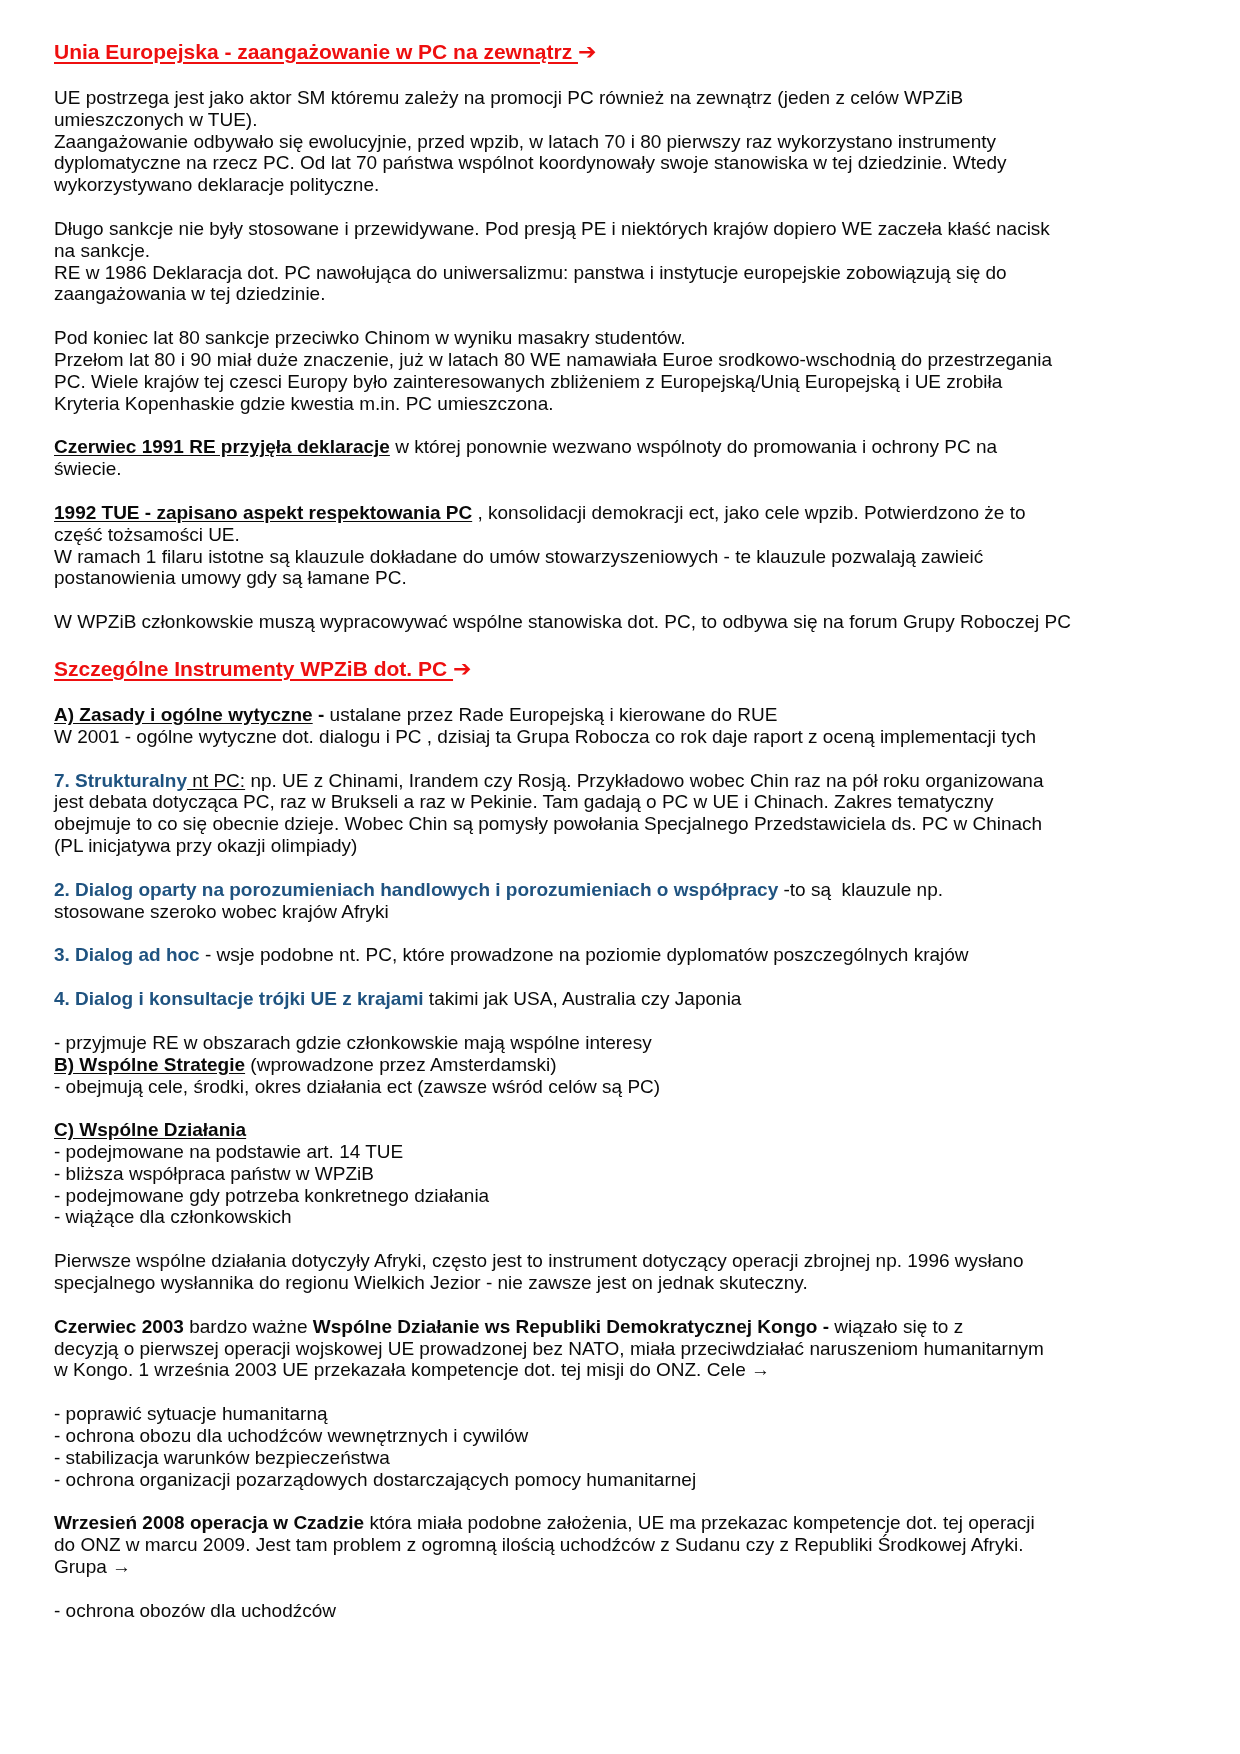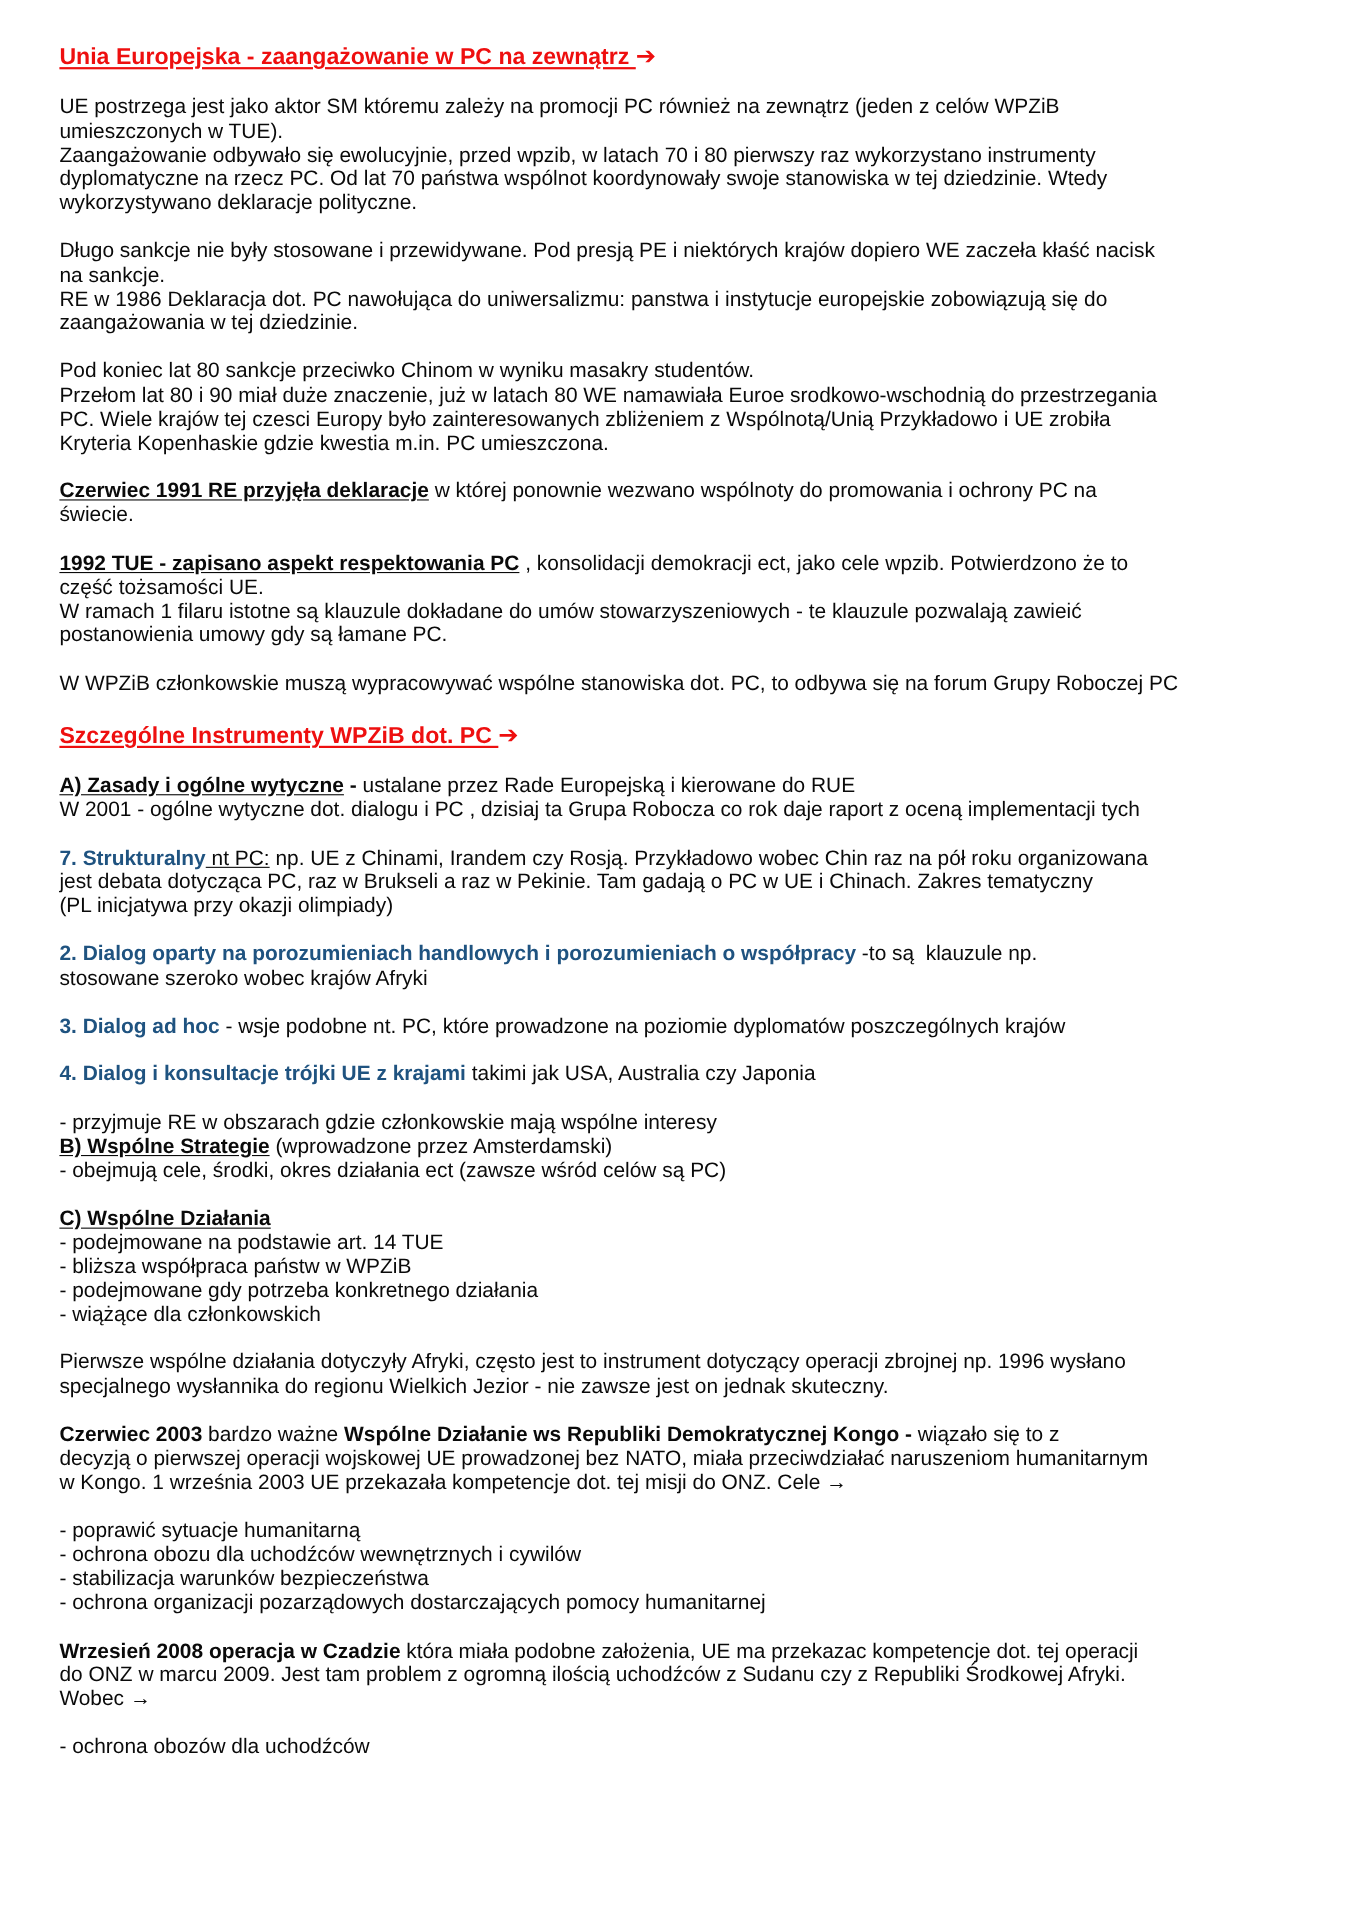--- a/index.html
+++ b/index.html
@@ -54,21 +54,21 @@
       </div>
       <div class="block para">
         <div class="line"><span class="seg-n">Długo sankcje nie były stosowane i przewidywane. Pod presją PE i niektórych krajów dopiero WE zaczeła kłaść nacisk</span></div>
         <div class="line"><span class="seg-n">na sankcje.</span></div>
         <div class="line"><span class="seg-n">RE w 1986 Deklaracja dot. PC nawołująca do uniwersalizmu: panstwa i instytucje europejskie zobowiązują się do</span></div>
         <div class="line"><span class="seg-n">zaangażowania w tej dziedzinie.</span></div>
       </div>
       <div class="block para">
         <div class="line"><span class="seg-n">Pod koniec lat 80 sankcje przeciwko Chinom w wyniku masakry studentów.</span></div>
         <div class="line"><span class="seg-n">Przełom lat 80 i 90 miał duże znaczenie, już w latach 80 WE namawiała Euroe srodkowo-wschodnią do przestrzegania</span></div>
-        <div class="line"><span class="seg-n">PC. Wiele krajów tej czesci Europy było zainteresowanych zbliżeniem z Wspólnotą/Unią Przykładowo i UE zrobiła</span></div>
+        <div class="line"><span class="seg-n">PC. Wiele krajów tej czesci Europy było zainteresowanych zbliżeniem z Europejską/Unią Europejską i UE zrobiła</span></div>
         <div class="line"><span class="seg-n">Kryteria Kopenhaskie gdzie kwestia m.in. PC umieszczona.</span></div>
       </div>
       <div class="block para">
         <div class="line"><span class="seg-bu">Czerwiec 1991 RE przyjęła deklaracje</span><span class="seg-n"> w której ponownie wezwano wspólnoty do promowania i ochrony PC na</span></div>
         <div class="line"><span class="seg-n">świecie.</span></div>
       </div>
       <div class="block para">
         <div class="line"><span class="seg-bu">1992 TUE - zapisano aspekt respektowania PC</span><span class="seg-n"> , konsolidacji demokracji ect, jako cele wpzib. Potwierdzono że to</span></div>
         <div class="line"><span class="seg-n">część tożsamości UE.</span></div>
         <div class="line"><span class="seg-n">W ramach 1 filaru istotne są klauzule dokładane do umów stowarzyszeniowych - te klauzule pozwalają zawieić</span></div>
@@ -80,20 +80,21 @@
       <div class="block h-red">
         <div class="line"><span class="seg-ru">Szczególne Instrumenty WPZiB dot. PC </span><span class="seg-ra">➔</span></div>
       </div>
       <div class="block para">
         <div class="line"><span class="seg-bu">A) Zasady i ogólne wytyczne</span><span class="seg-b"> -</span><span class="seg-n"> ustalane przez Rade Europejską i kierowane do RUE</span></div>
         <div class="line"><span class="seg-n">W 2001 - ogólne wytyczne dot. dialogu i PC , dzisiaj ta Grupa Robocza co rok daje raport z oceną implementacji tych</span></div>
       </div>
       <div class="block para">
         <div class="line"><span class="seg-blue">7. Strukturalny</span><span class="seg-u"> nt PC:</span><span class="seg-n"> np. UE z Chinami, Irandem czy Rosją. Przykładowo wobec Chin raz na pół roku organizowana</span></div>
         <div class="line"><span class="seg-n">jest debata dotycząca PC, raz w Brukseli a raz w Pekinie. Tam gadają o PC w UE i Chinach. Zakres tematyczny</span></div>
+        <div class="line"><span class="seg-n">obejmuje to co się obecnie dzieje. Wobec Chin są pomysły powołania Specjalnego Przedstawiciela ds. PC w Chinach</span></div>
         <div class="line"><span class="seg-n">(PL inicjatywa przy okazji olimpiady)</span></div>
       </div>
       <div class="block para">
         <div class="line"><span class="seg-blue">2. Dialog oparty na porozumieniach handlowych i porozumieniach o współpracy</span><span class="seg-n"> -to są  klauzule np.</span></div>
         <div class="line"><span class="seg-n">stosowane szeroko wobec krajów Afryki</span></div>
       </div>
       <div class="block para">
         <div class="line"><span class="seg-blue">3. Dialog ad hoc</span><span class="seg-n"> - wsje podobne nt. PC, które prowadzone na poziomie dyplomatów poszczególnych krajów</span></div>
       </div>
       <div class="block para">
@@ -122,19 +123,19 @@
       </div>
       <div class="block para">
         <div class="line"><span class="seg-n">- poprawić sytuacje humanitarną</span></div>
         <div class="line"><span class="seg-n">- ochrona obozu dla uchodźców wewnętrznych i cywilów</span></div>
         <div class="line"><span class="seg-n">- stabilizacja warunków bezpieczeństwa</span></div>
         <div class="line"><span class="seg-n">- ochrona organizacji pozarządowych dostarczających pomocy humanitarnej</span></div>
       </div>
       <div class="block para">
         <div class="line"><span class="seg-b">Wrzesień 2008 operacja w Czadzie</span><span class="seg-n"> która miała podobne założenia, UE ma przekazac kompetencje dot. tej operacji</span></div>
         <div class="line"><span class="seg-n">do ONZ w marcu 2009. Jest tam problem z ogromną ilością uchodźców z Sudanu czy z Republiki Środkowej Afryki.</span></div>
-        <div class="line"><span class="seg-n">Wobec →</span></div>
+        <div class="line"><span class="seg-n">Grupa →</span></div>
       </div>
       <div class="block para">
         <div class="line"><span class="seg-n">- ochrona obozów dla uchodźców</span></div>
       </div>
     </div>
 </div>
 
 </body></html>

